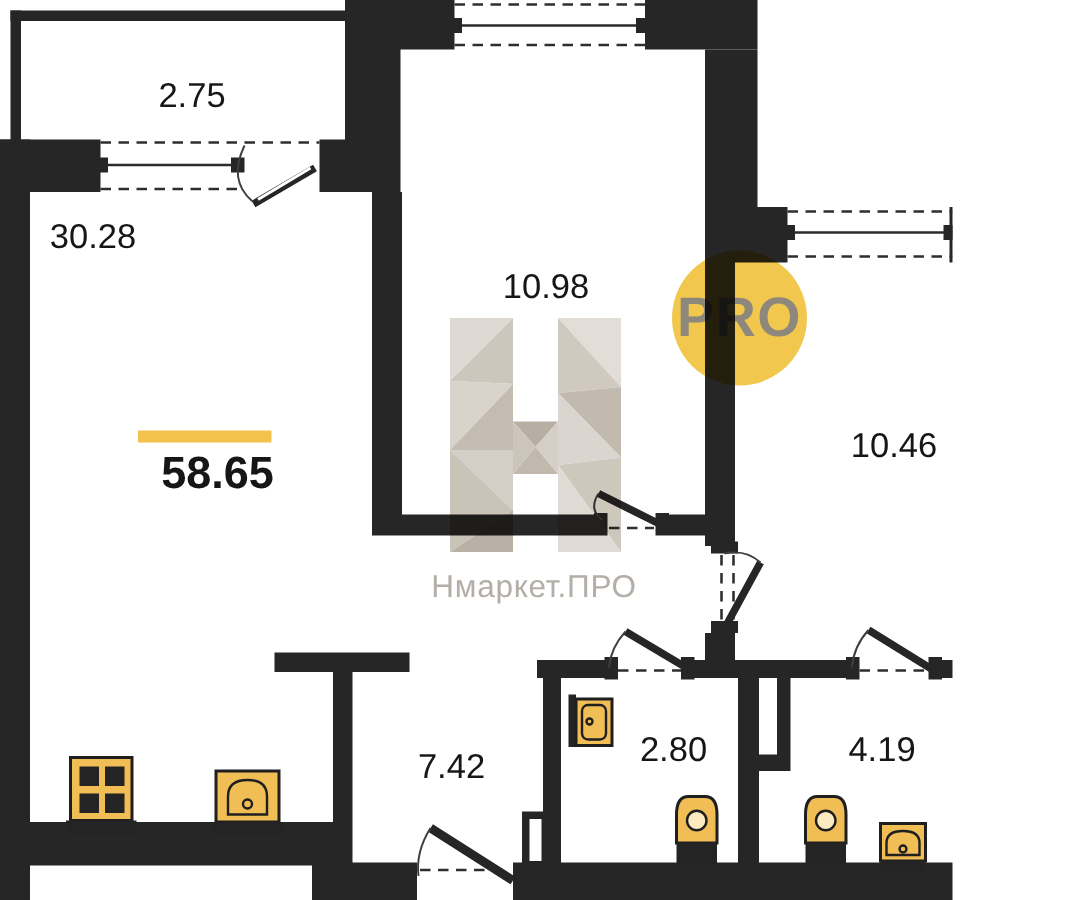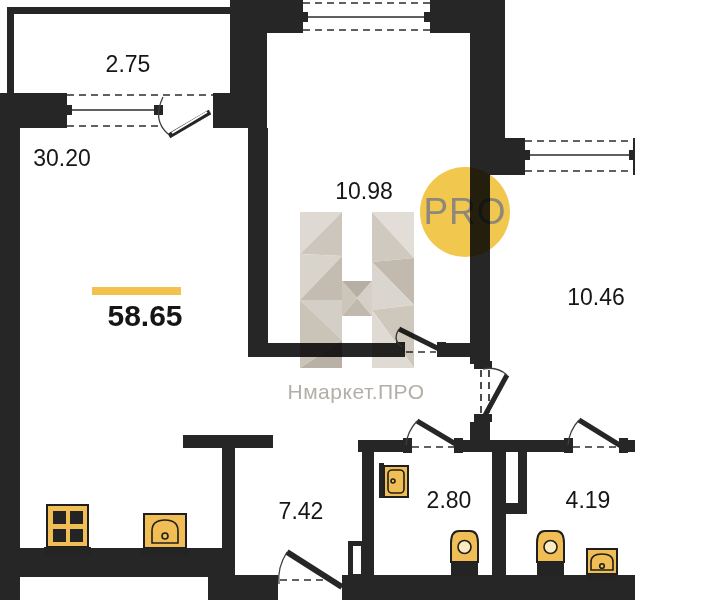--- a/index.html
+++ b/index.html
@@ -24,23 +24,23 @@
   .fxdark{fill:#242424;}
   .fxline{fill:none;stroke:#1f1f1f;stroke-width:1.6;}
   .wm{mix-blend-mode:multiply;}
   .lbl{position:absolute;transform:translate(-50%,-50%);font-size:23px;color:#161616;
        white-space:nowrap;line-height:1;}
   .lbl-total{font-size:30px;font-weight:bold;margin-left:12px;}
   .accent-bar{position:absolute;left:92px;top:287px;width:89px;height:8px;
               background:var(--accentBar);}
   .brand{position:absolute;transform:translate(-50%,-50%);left:356px;top:392px;
          font-size:21px;color:var(--watermarkText);mix-blend-mode:multiply;letter-spacing:.5px;}
-  .badge{position:absolute;left:420px;top:167px;width:90px;height:90px;border-radius:50%;
+  .badge{position:absolute;left:448px;top:167px;width:90px;height:90px;border-radius:50%;
          background:var(--badgeBg);mix-blend-mode:multiply;display:flex;align-items:center;
-         justify-content:center;font-size:37px;font-weight:400;color:var(--badgeText);
+         justify-content:center;font-size:37px;font-weight:700;color:var(--badgeText);
          letter-spacing:1px;}
 </style>
 </head>
 <body>
 
 <div class="stage">
 
   <svg class="plan-svg" width="713" height="600" viewBox="0 0 713 600">
 
     <g>
@@ -214,21 +214,21 @@
       <polygon points="372,310 414,305 414,368" fill="#CAC2B7"></polygon>
       <polygon points="372,310 414,368 372,368" fill="#DDD8D1"></polygon>
       <polygon points="342,281 372,281 357,298" fill="#B1A89B"></polygon>
       <polygon points="342,281 357,298 342,316" fill="#C8C0B4"></polygon>
       <polygon points="372,281 372,316 357,298" fill="#D2CBC2"></polygon>
       <polygon points="342,316 357,298 372,316" fill="#BCB3A6"></polygon>
     </g>
   </svg>
 
   <div class="lbl" style="left:128px;top:64px">2.75</div>
-  <div class="lbl" style="left:62px;top:158px">30.20</div>
+  <div class="lbl" style="left:62px;top:158px">30.28</div>
   <div class="lbl" style="left:364px;top:191px">10.98</div>
   <div class="lbl" style="left:596px;top:297px">10.46</div>
   <div class="accent-bar"></div>
   <div class="lbl lbl-total" style="left:133px;top:316px">58.65</div>
   <div class="lbl" style="left:301px;top:511px">7.42</div>
   <div class="lbl" style="left:449px;top:500px">2.80</div>
   <div class="lbl" style="left:588px;top:500px">4.19</div>
 
   <div class="brand">Нмаркет.ПРО</div>
   <div class="badge">PRO</div>

